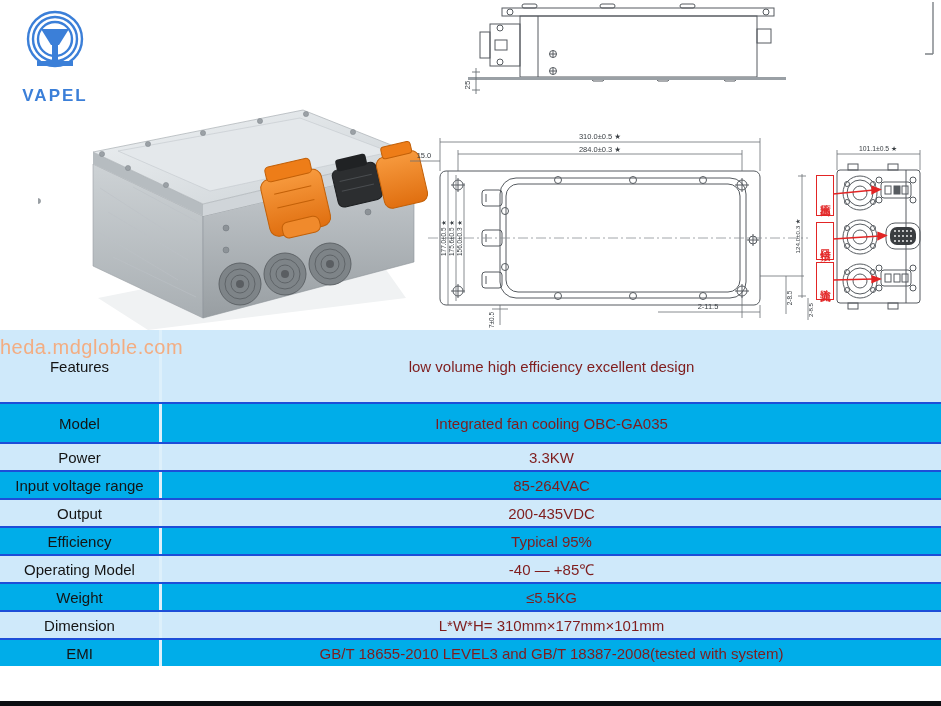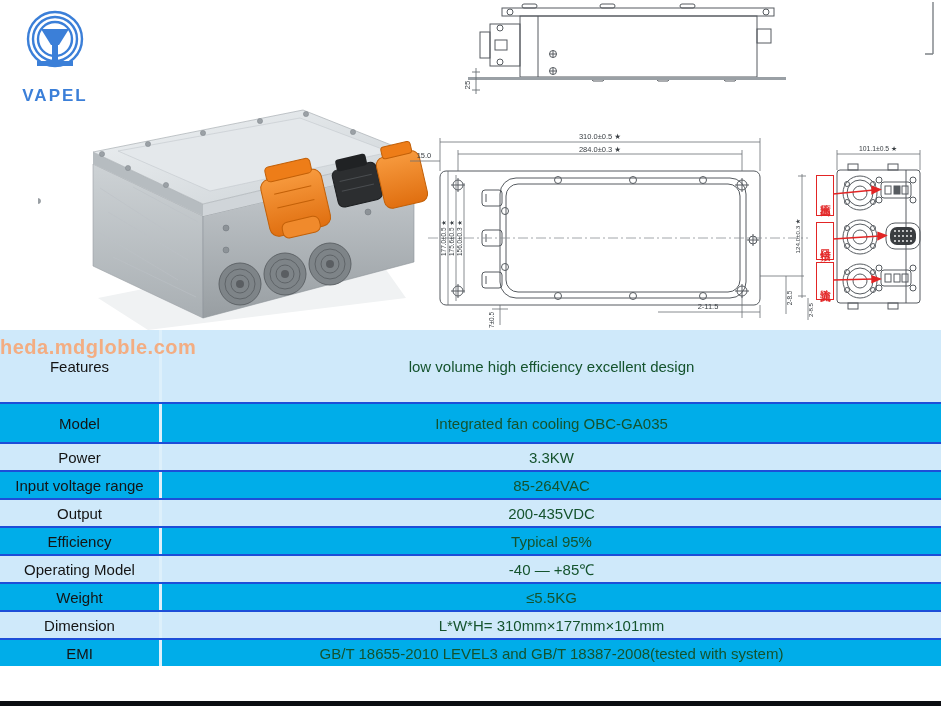--- a/index.html
+++ b/index.html
@@ -16,31 +16,31 @@
   .photo{position:absolute;left:38px;top:92px;width:395px;height:240px;}
   .side-view{position:absolute;left:440px;top:2px;width:501px;height:94px;}
   .top-view{position:absolute;left:408px;top:128px;width:405px;height:204px;}
   .end-view{position:absolute;left:788px;top:138px;width:153px;height:190px;}
   .cn-label{position:absolute;width:16px;border:1.5px solid #e22525;color:#e22525;
        writing-mode:vertical-rl;text-orientation:upright;font-size:11px;line-height:1;
        display:flex;align-items:center;justify-content:center;background:rgba(255,255,255,.55);}
 
   
   .watermark{position:absolute;left:0px;top:336px;z-index:6;color:#f3ad82;
-       font-size:20px;font-weight:bold;letter-spacing:.5px;}
+       font-size:20px;font-weight:normal;letter-spacing:.5px;}
 
   
   .spec{position:absolute;left:0;top:330px;width:941px;z-index:2;}
   .row{display:flex;box-sizing:border-box;}
   .row + .row{border-top:2px solid #1d4ed8;}
   .row .lbl{width:162px;box-sizing:border-box;border-right:3px solid #ddf0fb;
        display:flex;align-items:center;justify-content:center;
        font-size:15px;color:#141414;}
   .row .val{flex:1;display:flex;align-items:center;justify-content:center;
-       font-size:15px;color:#14532d;}
+       font-size:15px;color:#7f1d1d;}
   .r-light{background:#cfe9fa;}
   .r-dark{background:#00ade9;}
   .h-f{height:72px;} .h-m{height:40px;} .h-s{height:28px;}
 
   .footer-bar{position:absolute;left:0;top:701px;width:941px;height:5px;
        background:#0b0e12;z-index:3;}
 </style>
 </head>
 <body>
 

